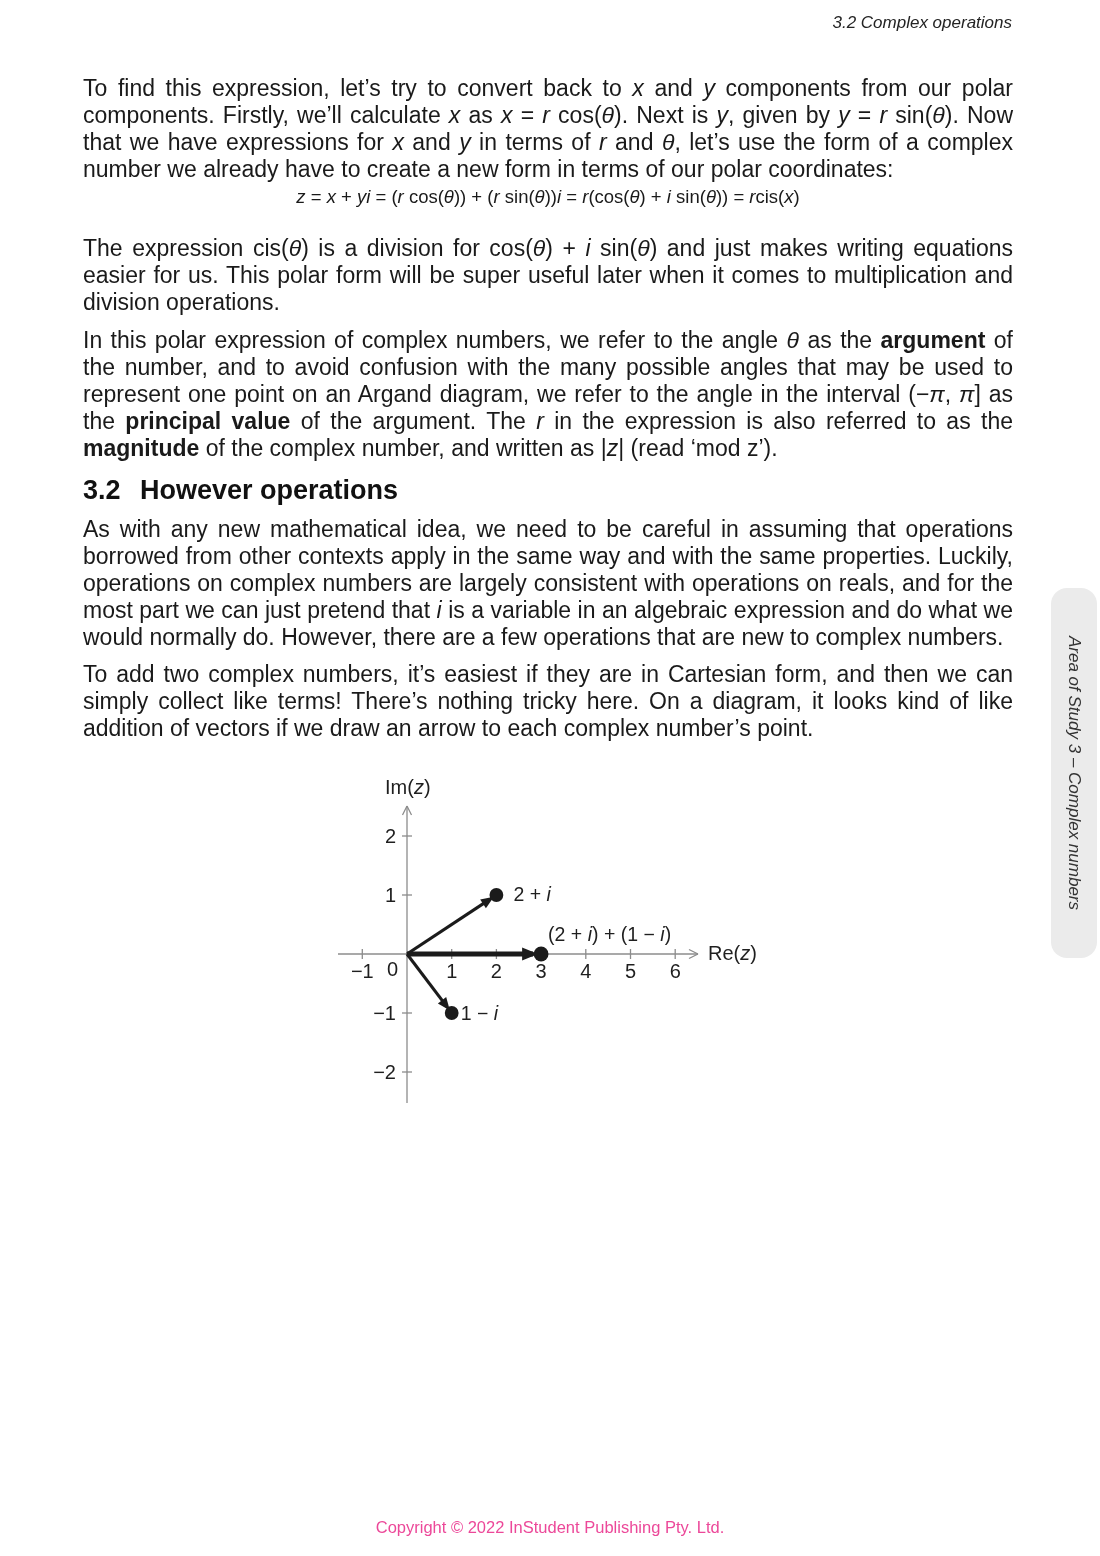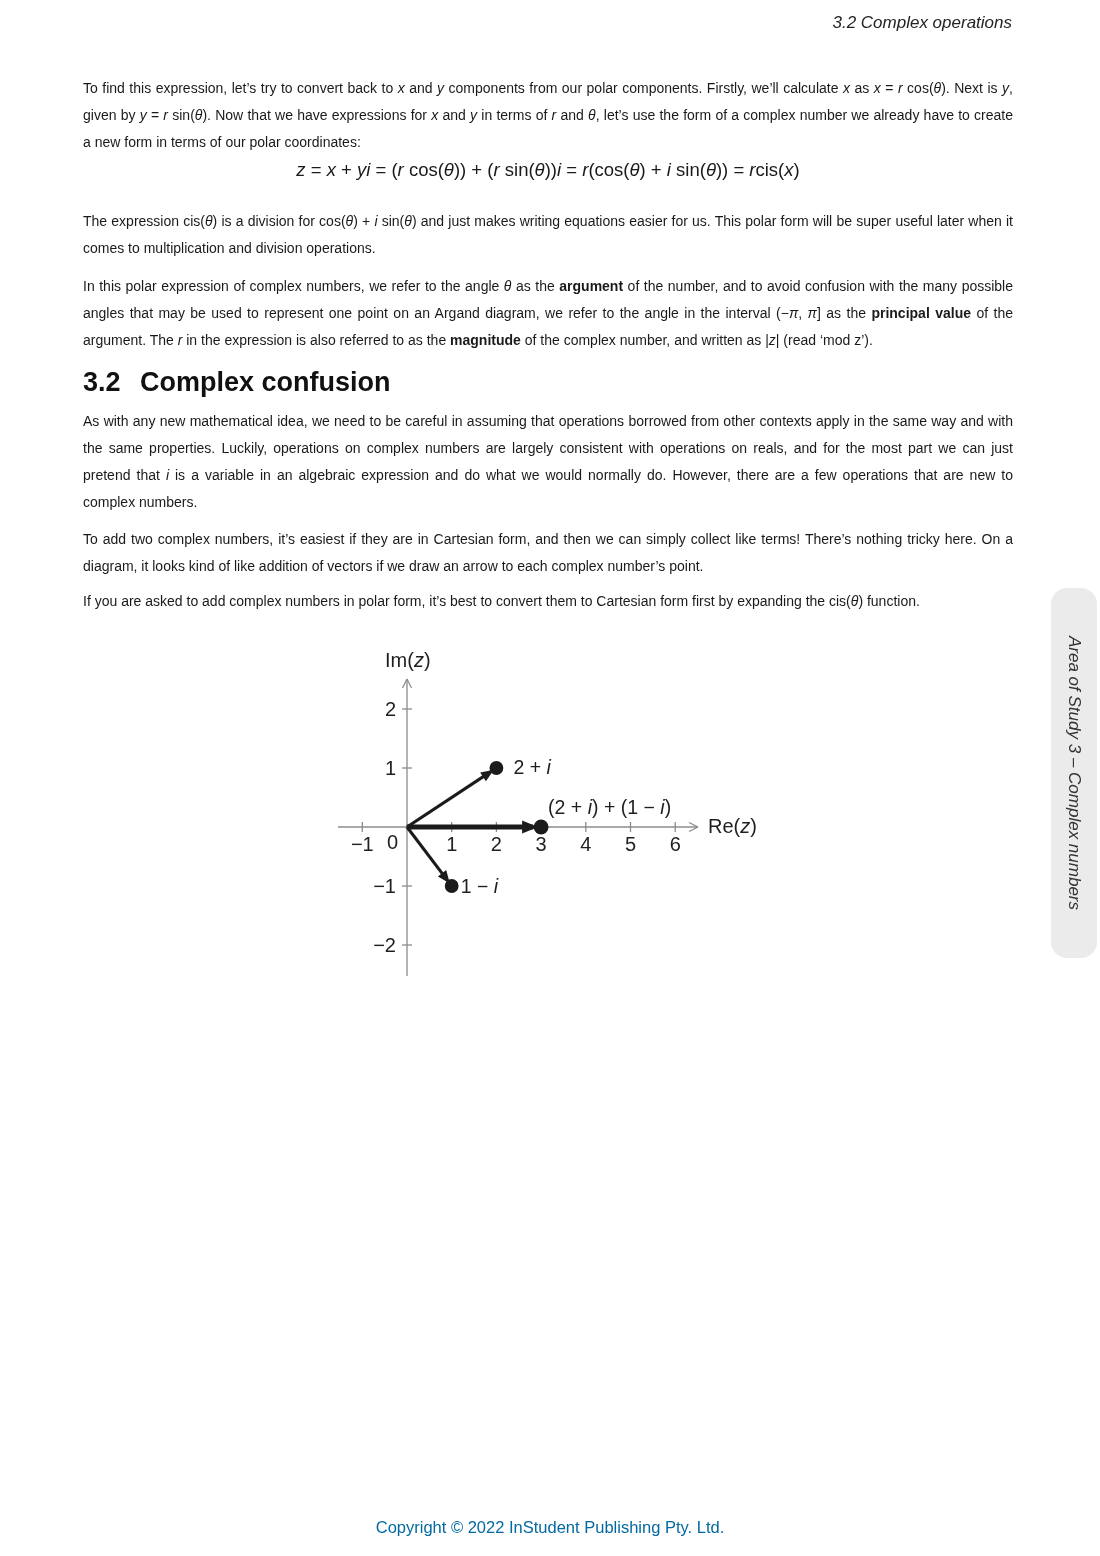--- a/index.html
+++ b/index.html
@@ -8,21 +8,21 @@
     font-family:"Liberation Sans",sans-serif;color:#1a1a1a;
     -webkit-font-smoothing:antialiased;overflow:hidden;
   }
   .it{font-style:italic;}
   .bd{font-weight:bold;margin-top:28px;}
   .running-header{
     position:absolute;top:13px;right:88px;
     font-style:italic;font-size:17px;color:#232323;
   }
   .content{position:absolute;left:83px;top:0;width:930px;}
-  .content p{margin:0;font-size:14px;line-height:27px;text-align:justify;color:#1a1a1a;}
+  .content p{margin:0;font-size:23px;line-height:27px;text-align:justify;color:#1a1a1a;}
   .p1{margin-top:75px !important;}
   .equation{font-size:18.5px;line-height:27px;text-align:center;color:#1a1a1a;}
   .p2{margin-top:25px !important;}
   .p3{margin-top:11px !important;}
   .p4{margin-top:11px !important;}
   h1.sec{
     margin:12px 0 0 0;font-size:27px;line-height:33px;font-weight:bold;color:#111;
   }
   h1.sec .h-num{display:inline-block;width:57px;}
   .p5{margin-top:9px !important;}
@@ -39,49 +39,48 @@
     position:absolute;top:588px;right:3px;width:46px;height:370px;
     background:#ebebeb;border-radius:16px;
   }
   .side-tab .tab-text{
     position:absolute;left:50%;top:50%;
     transform:translate(-50%,-50%) rotate(90deg);
     white-space:nowrap;font-style:italic;font-size:17px;color:#333333;
   }
   .footer-copyright{
     position:absolute;top:1518px;left:0;width:1100px;text-align:center;
-    font-size:16.5px;color:#0369a1;
+    font-size:16.5px;color:#ec4899;
   }
   .footer-pagenum{
     position:absolute;top:1556px;right:85px;
     font-size:17.5px;font-weight:normal;color:#111;margin-left:12px;
   }
 </style>
 </head>
 <body>
 
 <div class="running-header">3.2 Complex operations</div>
 
 <div class="content">
   <p class="p1"><span>To find this expression, let’s try to convert back to </span><span class="it">x</span><span> and </span><span class="it">y</span><span> components from our polar components. Firstly, we’ll calculate </span><span class="it">x</span><span> as </span><span class="it">x</span><span> = </span><span class="it">r</span><span> cos(</span><span class="it">θ</span><span>). Next is </span><span class="it">y</span><span>, given by </span><span class="it">y</span><span> = </span><span class="it">r</span><span> sin(</span><span class="it">θ</span><span>). Now that we have expressions for </span><span class="it">x</span><span> and </span><span class="it">y</span><span> in terms of </span><span class="it">r</span><span> and </span><span class="it">θ</span><span>, let’s use the form of a complex number we already have to create a new form in terms of our polar coordinates:</span></p>
 
   <div class="equation"><span class="it">z</span><span> = </span><span class="it">x</span><span> + </span><span class="it">yi</span><span> = (</span><span class="it">r</span><span> cos(</span><span class="it">θ</span><span>)) + (</span><span class="it">r</span><span> sin(</span><span class="it">θ</span><span>))</span><span class="it">i</span><span> = </span><span class="it">r</span><span>(cos(</span><span class="it">θ</span><span>) + </span><span class="it">i</span><span> sin(</span><span class="it">θ</span><span>)) = </span><span class="it">r</span><span>cis(</span><span class="it">x</span><span>)</span></div>
 
   <p class="p2"><span>The expression cis(</span><span class="it">θ</span><span>) is a division for cos(</span><span class="it">θ</span><span>) + </span><span class="it">i</span><span> sin(</span><span class="it">θ</span><span>) and just makes writing equations easier for us. This polar form will be super useful later when it comes to multiplication and division operations.</span></p>
   <p class="p3"><span>In this polar expression of complex numbers, we refer to the angle </span><span class="it">θ</span><span> as the </span><span class="bd">argument</span><span> of the number, and to avoid confusion with the many possible angles that may be used to represent one point on an Argand diagram, we refer to the angle in the interval (−</span><span class="it">π</span><span>, </span><span class="it">π</span><span>] as the </span><span class="bd">principal value</span><span> of the argument. The </span><span class="it">r</span><span> in the expression is also referred to as the </span><span class="bd">magnitude</span><span> of the complex number, and written as |</span><span class="it">z</span><span>| (read ‘mod z’).</span></p>
 
   <h1 class="sec">
-    <span class="h-num">3.2</span><span>Complex confusion</span>
+    <span class="h-num">3.2</span><span>However operations</span>
   </h1>
 
   <p class="p5"><span>As with any new mathematical idea, we need to be careful in assuming that operations borrowed from other contexts apply in the same way and with the same properties. Luckily, operations on complex numbers are largely consistent with operations on reals, and for the most part we can just pretend that </span><span class="it">i</span><span> is a variable in an algebraic expression and do what we would normally do. However, there are a few operations that are new to complex numbers.</span></p>
 
 
   <p class="p6"><span>To add two complex numbers, it’s easiest if they are in Cartesian form, and then we can simply collect like terms! There’s nothing tricky here. On a diagram, it looks kind of like addition of vectors if we draw an arrow to each complex number’s point.</span></p>
-  <p class="p7"><span>If you are asked to add complex numbers in polar form, it’s best to convert them to Cartesian form first by expanding the cis(</span><span class="it">θ</span><span>) function.</span></p>
 
   <div class="diagram-wrap">
     <svg id="argand" width="480" height="350" viewBox="0 0 480 350">
         <g>
           <line x1="8" y1="188" x2="368" y2="188" stroke="#8c8c8c" stroke-width="1.3"></line>
           <line x1="368" y1="188" x2="359" y2="183.5" stroke="#8c8c8c" stroke-width="1.3"></line>
           <line x1="368" y1="188" x2="359" y2="192.5" stroke="#8c8c8c" stroke-width="1.3"></line>
           <line x1="77" y1="40" x2="77" y2="337" stroke="#8c8c8c" stroke-width="1.3"></line>
           <line x1="77" y1="40" x2="72.5" y2="49" stroke="#8c8c8c" stroke-width="1.3"></line>
           <line x1="77" y1="40" x2="81.5" y2="49" stroke="#8c8c8c" stroke-width="1.3"></line>

